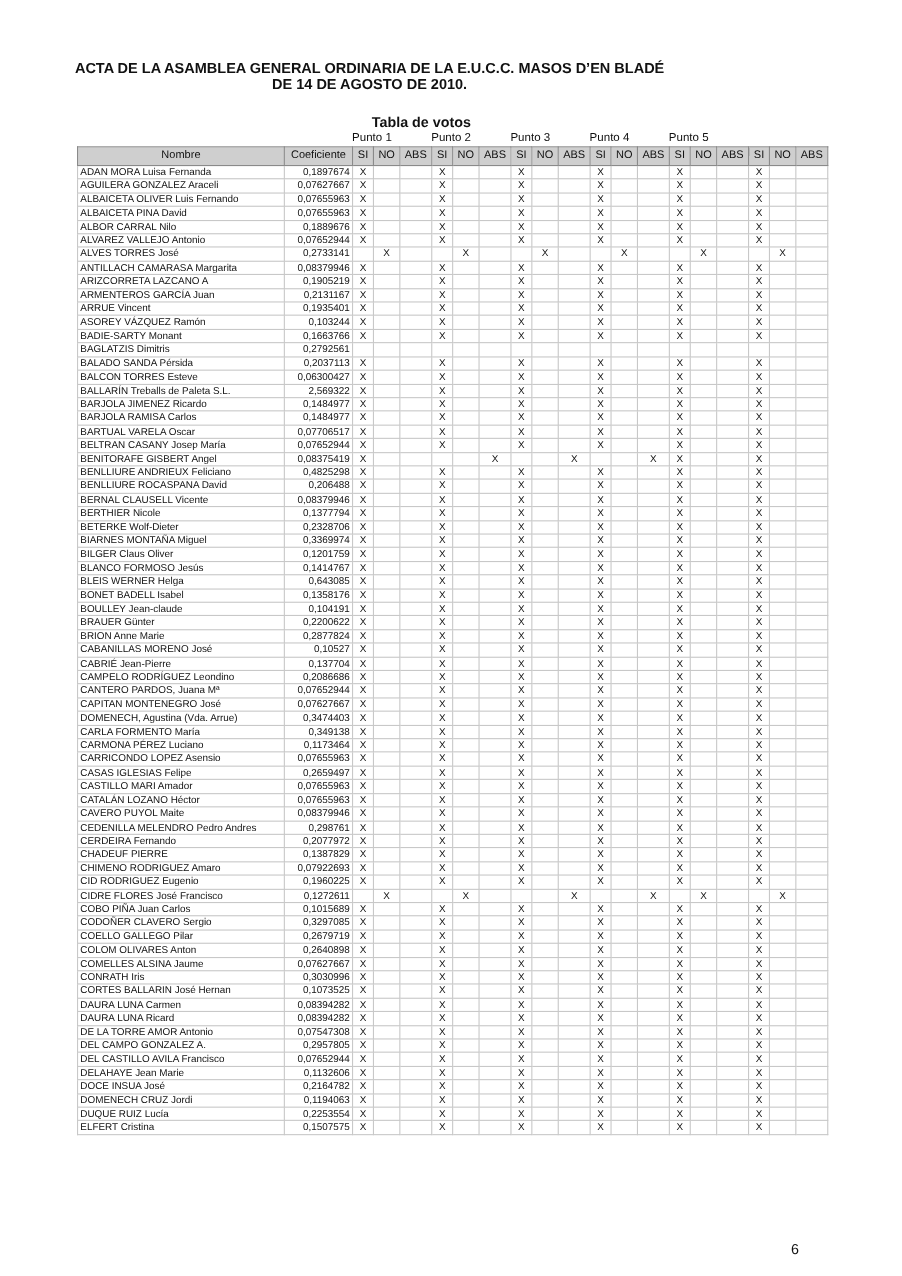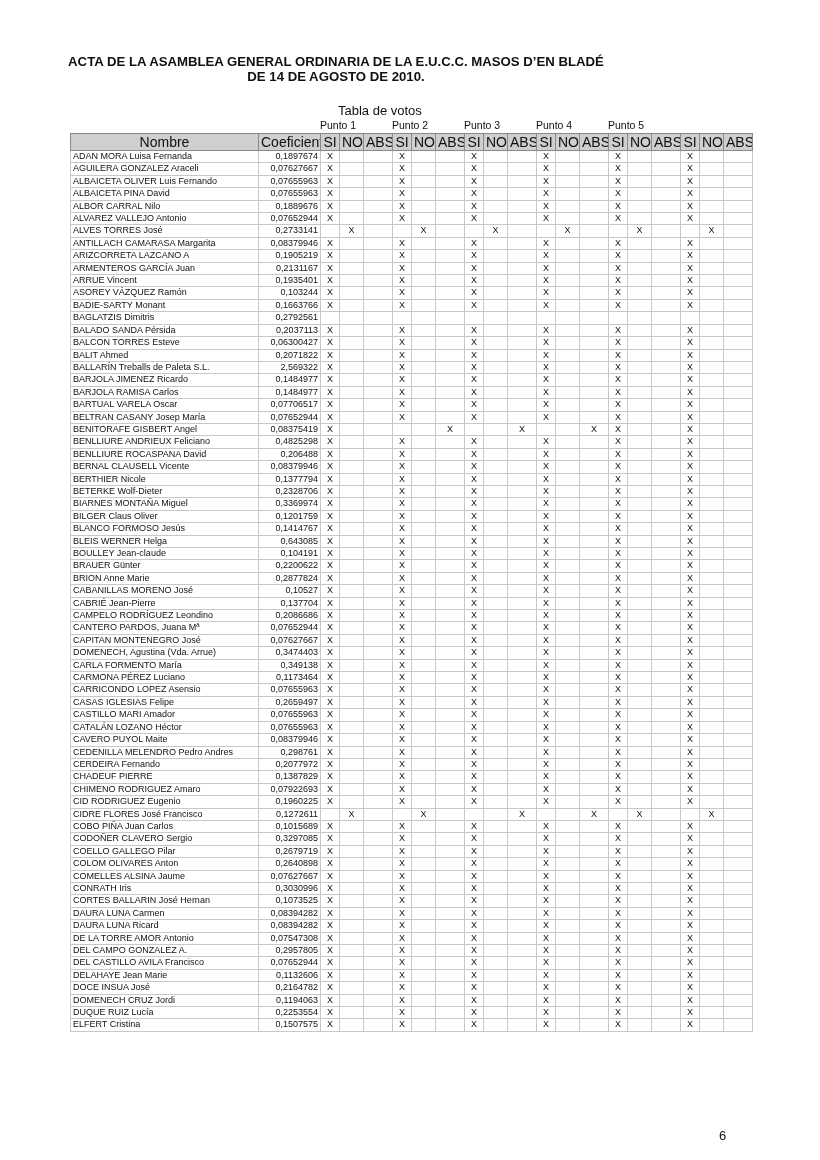--- a/index.html
+++ b/index.html
@@ -1,23 +1,23 @@
 <!DOCTYPE html>
 <html><head>
 <meta charset="utf-8">
 <style>
   html, body { margin: 0; padding: 0; background: #ffffff; }
   body { width: 820px; height: 1160px; position: relative; font-family: "Liberation Sans", sans-serif; color: #111; }
   .title { position: absolute; left: 0; width: 672px; top: 54px; text-align: center; font-weight: bold; font-size: 13.2px; line-height: 15px; }
-  .subtitle-table { position: absolute; left: 338px; top: 103px; font-size: 13px; }
+  .subtitle-table { position: absolute; left: 338px; top: 103px; font-size: 13px; font-weight: bold; }
   .punto-row { position: absolute; top: 119px; left: 320px; height: 13px; }
   .punto { position: absolute; width: 72px; text-align: left; font-size: 10.5px; }
   table.votos { position: absolute; left: 70px; top: 133px; border-collapse: collapse; table-layout: fixed; width: 682px; font-size: 9px; }
   table.votos th, table.votos td { border: 1px solid #c8c8c8; padding: 0 2px; height: 11.4px; line-height: 11.4px; white-space: nowrap; overflow: hidden; }
-  table.votos th { background: #cfcfcf; font-weight: normal; height: 16px; line-height: 16px; text-align: center; font-size: 14px; border-color: #8a8a8a; margin-top: 24px; }
+  table.votos th { background: #cfcfcf; font-weight: normal; height: 16px; line-height: 16px; text-align: center; font-size: 10px; border-color: #8a8a8a; margin-top: 24px; }
   td.name { text-align: left; padding-left: 3px; }
   td.coef { text-align: right; padding-right: 4px; }
   td.v { text-align: center; padding: 0; }
   .page-num { position: absolute; left: 719px; top: 1128px; font-size: 13px; }
 </style>
 </head>
 <body>
 
 <div class="title">
   <div>ACTA DE LA ASAMBLEA GENERAL ORDINARIA DE LA E.U.C.C. MASOS D’EN BLADÉ</div>
@@ -429,42 +429,20 @@
         <td class="v"></td>
         <td class="v"></td>
         <td class="v">X</td>
         <td class="v"></td>
         <td class="v"></td>
         <td class="v">X</td>
         <td class="v"></td>
         <td class="v"></td>
       </tr>
       <tr>
-        <td class="name">BALIT  Ahmed</td>
-        <td class="coef">0,2071822</td>
-        <td class="v">X</td>
-        <td class="v"></td>
-        <td class="v"></td>
-        <td class="v">X</td>
-        <td class="v"></td>
-        <td class="v"></td>
-        <td class="v">X</td>
-        <td class="v"></td>
-        <td class="v"></td>
-        <td class="v">X</td>
-        <td class="v"></td>
-        <td class="v"></td>
-        <td class="v">X</td>
-        <td class="v"></td>
-        <td class="v"></td>
-        <td class="v">X</td>
-        <td class="v"></td>
-        <td class="v"></td>
-      </tr>
-      <tr>
         <td class="name">BALLARÍN Treballs de Paleta  S.L.</td>
         <td class="coef">2,569322</td>
         <td class="v">X</td>
         <td class="v"></td>
         <td class="v"></td>
         <td class="v">X</td>
         <td class="v"></td>
         <td class="v"></td>
         <td class="v">X</td>
         <td class="v"></td>
@@ -761,20 +739,42 @@
         <td class="v">X</td>
         <td class="v"></td>
         <td class="v"></td>
         <td class="v">X</td>
         <td class="v"></td>
         <td class="v"></td>
       </tr>
       <tr>
         <td class="name">BLEIS WERNER Helga</td>
         <td class="coef">0,643085</td>
+        <td class="v">X</td>
+        <td class="v"></td>
+        <td class="v"></td>
+        <td class="v">X</td>
+        <td class="v"></td>
+        <td class="v"></td>
+        <td class="v">X</td>
+        <td class="v"></td>
+        <td class="v"></td>
+        <td class="v">X</td>
+        <td class="v"></td>
+        <td class="v"></td>
+        <td class="v">X</td>
+        <td class="v"></td>
+        <td class="v"></td>
+        <td class="v">X</td>
+        <td class="v"></td>
+        <td class="v"></td>
+      </tr>
+      <tr>
+        <td class="name">BONET BADELL  Isabel</td>
+        <td class="coef">0,1358176</td>
         <td class="v">X</td>
         <td class="v"></td>
         <td class="v"></td>
         <td class="v">X</td>
         <td class="v"></td>
         <td class="v"></td>
         <td class="v">X</td>
         <td class="v"></td>
         <td class="v"></td>
         <td class="v">X</td>

